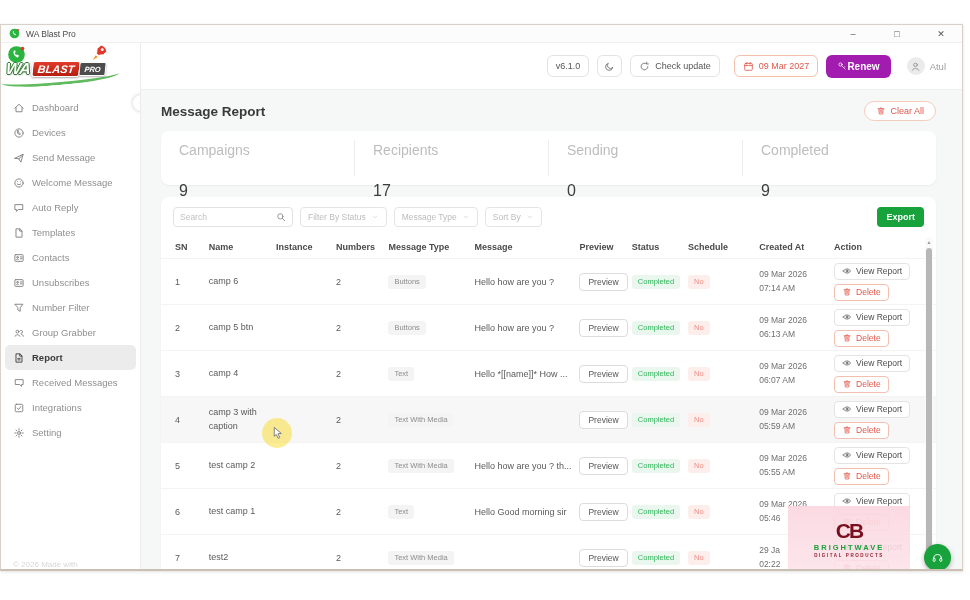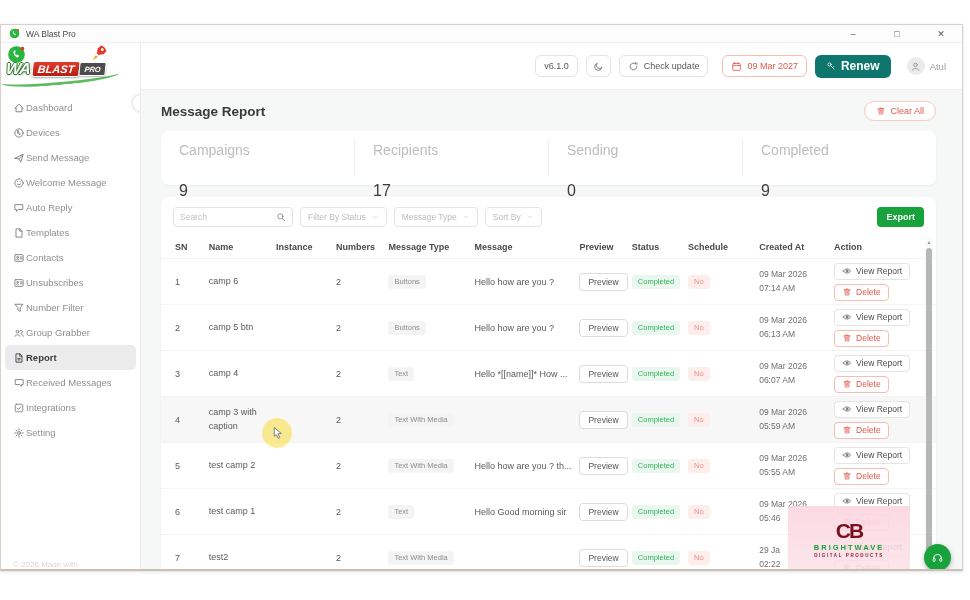--- a/index.html
+++ b/index.html
@@ -24,39 +24,39 @@
   .logo-blob { position:absolute; left:6px; top:2px; width:19px; height:19px; }
   .logo-rocket { position:absolute; left:90px; top:1px; width:18px; height:18px; }
   .logo-text { position:absolute; left:5px; top:17px; display:flex; align-items:center; gap:2px; transform:skewX(-6deg); }
   .logo-wa { font-style:italic; font-weight:900; font-size:16px; color:#fff;
              text-shadow:1px 0 #2c7a2c,-1px 0 #2c7a2c,0 1px #2c7a2c,0 -1px #2c7a2c,1px 1px 2px rgba(0,0,0,.4); letter-spacing:-1px; }
   .logo-blast { background:linear-gradient(#e23a2a,#b51f12); color:#fff; font-style:italic; font-weight:900; font-size:11px;
                 padding:1px 5px; border-radius:3px; border:1.5px solid #fff; box-shadow:0 1px 2px rgba(0,0,0,.35); }
   .logo-pro { background:#4c4c4c; color:#fff; font-style:italic; font-weight:800; font-size:7.5px; padding:1.5px 4px;
               border-radius:2px; border:1px solid #fff; margin-left:-3px; box-shadow:0 1px 2px rgba(0,0,0,.3); }
   .nav { padding:2px 4px 0 4px; }
-  .nav-item { display:flex; align-items:center; gap:1px; padding:6.5px 8px; border-radius:5px; color:#8f8f8f; font-size:9.5px; cursor:pointer; }
+  .nav-item { display:flex; align-items:center; gap:7px; padding:6.5px 8px; border-radius:5px; color:#8f8f8f; font-size:9.5px; cursor:pointer; }
   .nav-item .icon { width:12px; height:12px; color:#7d7d7d; flex:none; }
   .nav-item.active { background:#ececec; color:#3c3c3c; font-weight:bold; }
   .nav-item.active .icon { color:#3c3c3c; }
   .sidebar-footer { position:absolute; bottom:0px; left:12px; color:#d7d7d7; font-size:8px; white-space:nowrap; }
   .collapse-btn { position:absolute; left:132px; top:52px; width:16px; height:16px; border-radius:50%; background:#fff;
                   box-shadow:0 0 4px rgba(0,0,0,.22); display:flex; align-items:center; justify-content:center; z-index:5; cursor:pointer; }
   .collapse-btn .icon { width:9px; height:9px; color:#999; }
 
   
   .main { flex:1; background:#f6f7f7; position:relative; overflow:hidden; }
   .topbar { height:47px; background:#fff; border-bottom:1px solid #efefef; display:flex; align-items:center; justify-content:flex-end; gap:8px; padding-right:16px; }
   .chip { height:22px; border:1px solid #e3e3e3; border-radius:6px; background:#fff; display:flex; align-items:center; gap:5px; padding:0 8px; font-size:9px; color:#555; cursor:pointer; }
   .chip .icon { width:11px; height:11px; color:#666; }
   .chip.icon-only { width:25px; justify-content:center; padding:0; }
   .chip.date { border-color:#f3c0ad; color:#e2574b;margin-left:6px; }
   .chip.date .icon { color:#e2574b; }
-  .btn-renew { height:23px; background:#0f766e; border:none; border-radius:6px; color:#fff; font-size:12px; font-weight:bold;
-               display:flex; align-items:center; gap:5px; padding:0 11px; cursor:pointer; }
+  .btn-renew { height:23px; background:#a21caf; border:none; border-radius:6px; color:#fff; font-size:10px; font-weight:bold;
+               display:flex; align-items:center; padding:0 11px; cursor:pointer; }
   .btn-renew .icon { width:10px; height:10px; color:#fff; }
   .user { display:flex; align-items:center; gap:5px; margin-left:8px; }
   .avatar { width:18px; height:18px; border-radius:50%; background:#ebebeb; color:#8a8a8a; display:flex; align-items:center; justify-content:center; }
   .avatar .icon { width:11px; height:11px; }
   .username { font-size:9.5px; color:#9c9c9c; }
 
   .content { position:absolute; top:47px; left:0; right:0; bottom:0; padding:0 26px 0 20px; }
   .page-head { display:flex; justify-content:space-between; align-items:center; margin:11px 0 10px; }
   .page-title { font-size:13.5px; font-weight:bold; color:#3a3a3a; }
   .btn-clear { background:#fff; border:1px solid #f5cdbc; border-radius:13px; color:#e2574b; font-size:9px;

